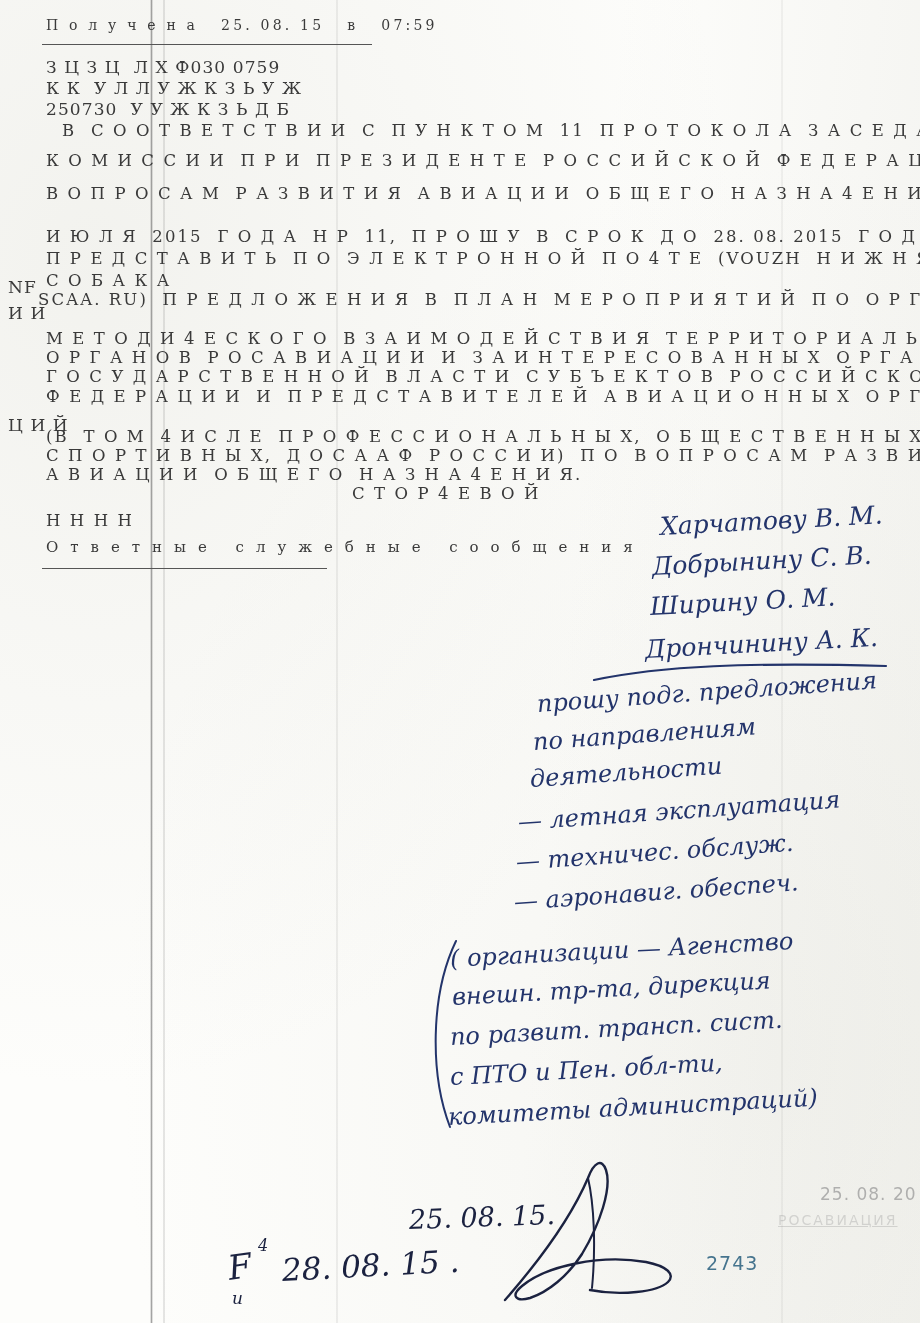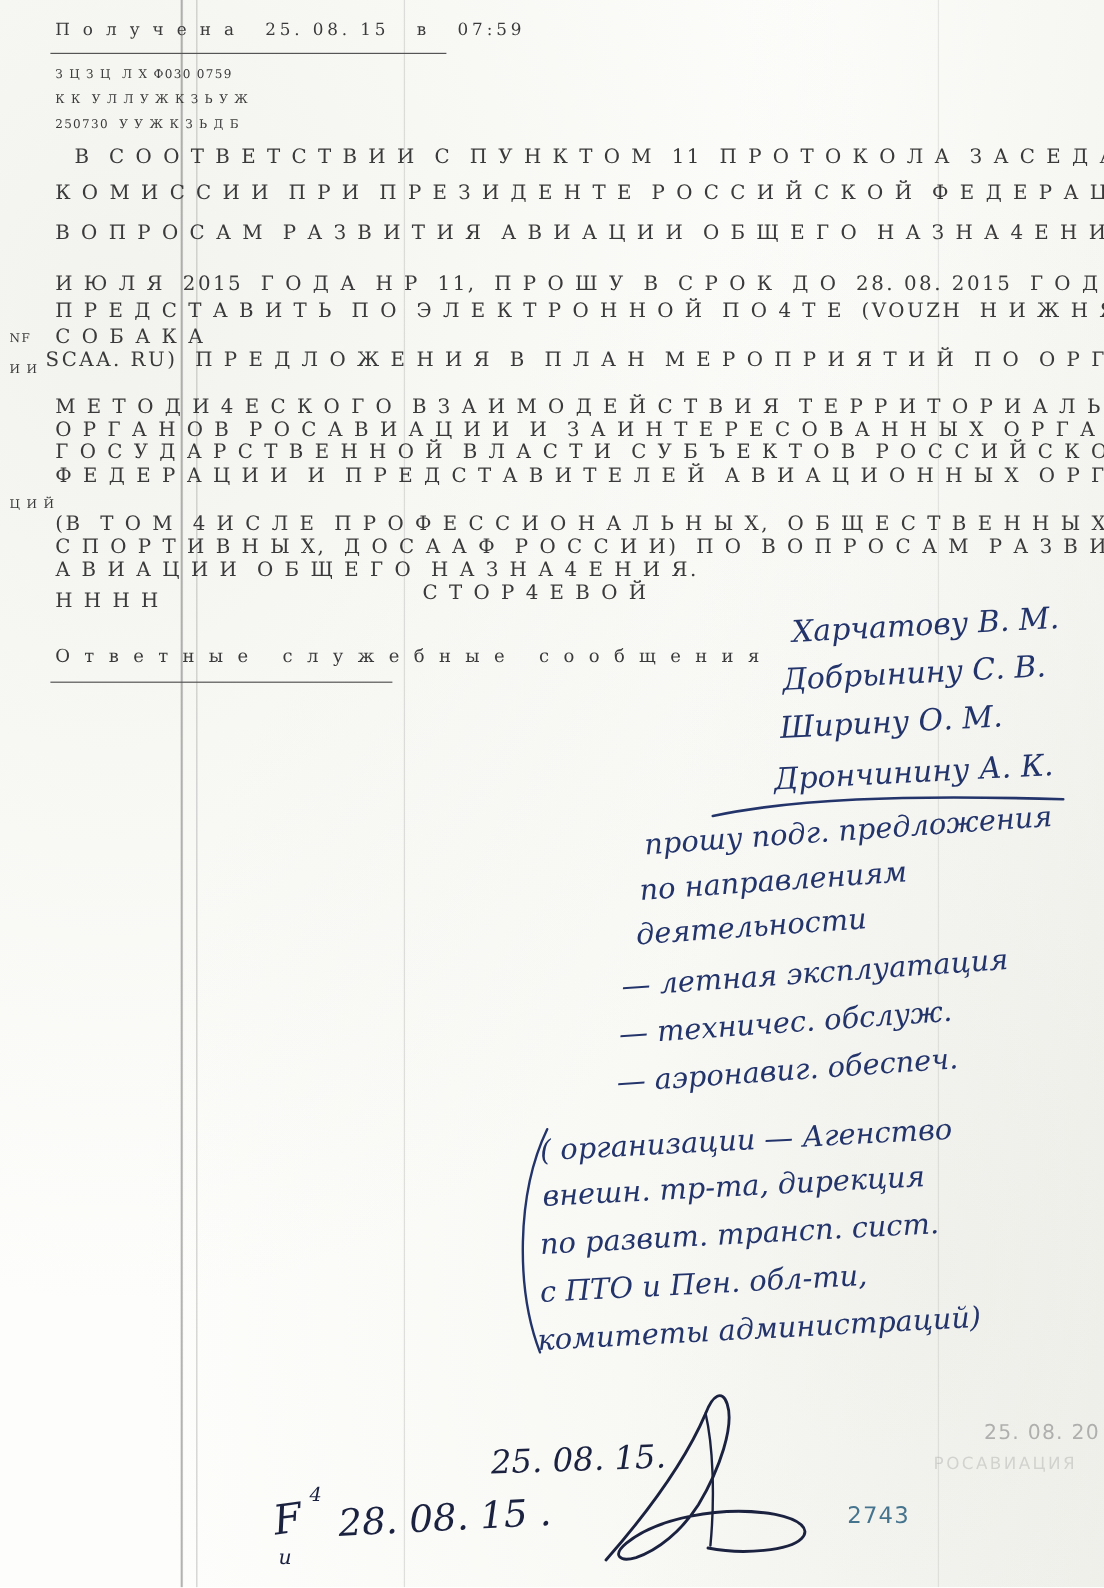--- a/index.html
+++ b/index.html
@@ -52,21 +52,21 @@
   
   .tw {
     font-family: "DejaVu Serif", serif;
     letter-spacing: 2.1px;
     font-size: 16.5px;
     line-height: 1.05;
   }
   .tw-small {
     font-family: "DejaVu Serif", serif;
     letter-spacing: 1.1px;
-    font-size: 10px;
+    font-size: 17px;
   }
   .header-line {
     letter-spacing: 3.2px;
     font-size: 14px;
   }
 
   .rule {
     position: absolute;
     height: 1px;
     background: #555;
@@ -128,21 +128,21 @@
   <div class="typed tw" style="left:46px; top:388px;">Ф Е Д Е Р А Ц И И  И  П Р Е Д С Т А В И Т Е Л Е Й  А В И А Ц И О Н Н Ы Х  О Р Г А Н И</div>
   <div class="typed tw" style="left:46px; top:428px;">(В  Т О М  4 И С Л Е  П Р О Ф Е С С И О Н А Л Ь Н Ы Х,  О Б Щ Е С Т В Е Н Н Ы Х,</div>
   <div class="typed tw" style="left:46px; top:447px;">С П О Р Т И В Н Ы Х,  Д О С А А Ф  Р О С С И И)  П О  В О П Р О С А М  Р А З В И Т И Я</div>
   <div class="typed tw" style="left:46px; top:466px;">А В И А Ц И И  О Б Щ Е Г О  Н А З Н А 4 Е Н И Я.</div>
 
   <div class="typed tw-small" style="left:8px; top:277px;">NF</div>
   <div class="typed tw-small" style="left:8px; top:303px;text-align:right;">И И</div>
   <div class="typed tw-small" style="left:8px; top:415px;">Ц И Й</div>
 
   <div class="typed tw" style="left:352px; top:485px;">С Т О Р 4 Е В О Й</div>
-  <div class="typed tw" style="left:46px; top:492px;">Н Н Н Н</div>
+  <div class="typed tw" style="left:46px; top:512px;">Н Н Н Н</div>
 
   <div class="typed tw" style="left:46px; top:540px; letter-spacing:3.6px; font-size:15px;">О т в е т н ы е   с л у ж е б н ы е   с о о б щ е н и я</div>
   <div class="rule" style="left:42px; top:568px; width:285px;"></div>
 
   <div class="hand hand-blue" style="left:660px; top:512px; font-size:25px; transform: rotate(-3deg);">Харчатову В. М.</div>
   <div class="hand hand-blue" style="left:652px; top:552px; font-size:25px; transform: rotate(-3deg);">Добрынину С. В.</div>
   <div class="hand hand-blue" style="left:650px; top:592px; font-size:25px; transform: rotate(-3deg);">Ширину О. М.</div>
   <div class="hand hand-blue" style="left:645px; top:635px; font-size:25px; transform: rotate(-3deg);">Дрончинину А. К.</div>
 
   <svg class="sig-svg" style="left:590px; top:650px;" width="300" height="40" viewBox="0 0 300 40">
@@ -176,15 +176,15 @@
 
   <div class="hand hand-dark" style="left:409px; top:1204px; font-size:27px; transform: rotate(-2deg);">25. 08. 15.</div>
   <div class="hand hand-dark" style="left:282px; top:1252px; font-size:31px; transform: rotate(-3deg);">28. 08. 15 .</div>
 
   <div class="hand hand-dark" style="left:228px; top:1248px; font-size:34px; transform: rotate(-8deg);">F</div>
   <div class="hand hand-dark" style="left:258px; top:1236px; font-size:16px;">4</div>
   <div class="hand hand-dark" style="left:232px; top:1288px; font-size:17px;">и</div>
 
   <div class="stamp" style="left:706px; top:1252px; font-size:19px;">2743</div>
   <div class="stamp faint" style="left:820px; top:1184px; font-size:17px;">25. 08. 20</div>
-  <div class="stamp faint" style="left:778px; top:1212px; font-size:14px; opacity:.35; letter-spacing:2px;">РОСАВИАЦИЯ</div>
+  <div class="stamp faint" style="left:778px; top:1212px; font-size:14px; opacity:.35; letter-spacing:2px;text-decoration:underline;">РОСАВИАЦИЯ</div>
 
 </div>
 
 </body></html>

